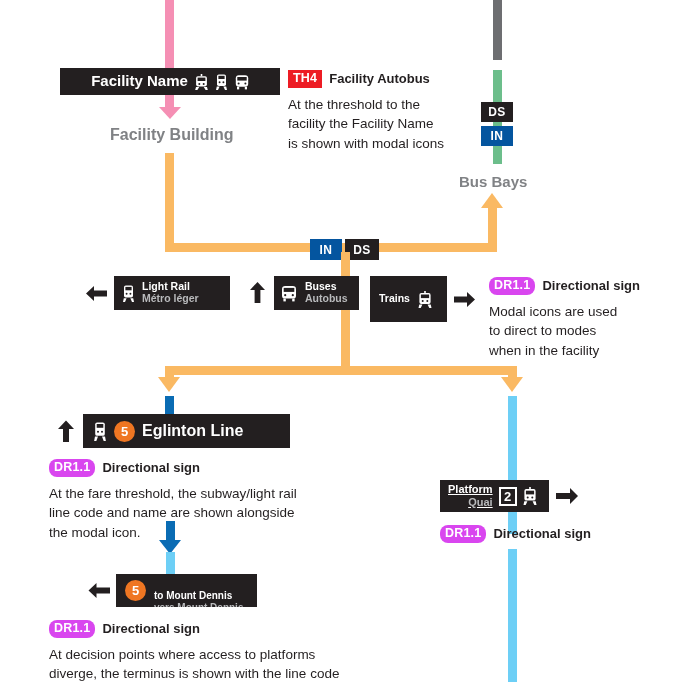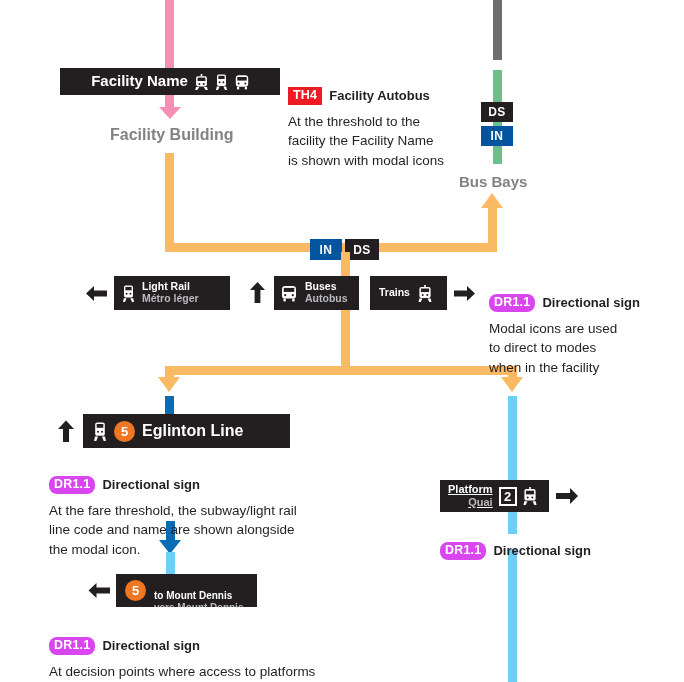--- a/index.html
+++ b/index.html
@@ -79,21 +79,21 @@
     font-size: 12px;
     letter-spacing: .4px;
     display: flex;
     align-items: center;
     justify-content: center;
   }
   .badge-in { background: #04559f; }
   .badge-ds { background: #231f20; }
 
   
-  .anno { position: absolute; margin-top: 17px; }
+  .anno { position: absolute; }
   .anno-head { display: flex; align-items: center; gap: 7px; }
   .anno-tag {
     color: #ffffff;
     font-weight: bold;
     font-size: 12.5px;
     padding: 2px 5px 3px 5px;
     line-height: 1;
     letter-spacing: .2px;
   }
   .tag-red { background: #ed1c24; }
@@ -261,21 +261,21 @@
           <rect x="11.2" y="13.6" width="2.4" height="2.8"></rect>
         </svg>
       </span>
       <span class="sign-text" style="font-size:10.5px;">
         <span>Buses</span>
         <span class="sub">Autobus</span>
       </span>
     </div>
   </div>
 
-  <div class="sign" style="left:370px; top:276px; width:110px; height:34px;">
+  <div class="sign" style="left:370px; top:276px; width:110px; height:46px;">
     <div class="sign-body" style="gap:8px; padding:0 9px;">
       <span class="sign-text" style="font-size:10.5px;">Trains</span>
       <span class="ico">
         <svg width="14" height="17" viewBox="0 0 14 17" fill="#fff">
           <rect x="6.2" y="0" width="1.6" height="2.0"></rect>
           <rect x="1.4" y="2.0" width="11.2" height="11.0" rx="1.9"></rect>
           <rect x="2.9" y="3.5" width="8.2" height="3.6" fill="#231f20"></rect>
           <circle cx="4.7" cy="10.0" r="1.0" fill="#231f20"></circle>
           <circle cx="9.3" cy="10.0" r="1.0" fill="#231f20"></circle>
           <polygon points="1.3,13.6 4.4,13.6 2.7,17 0.5,17"></polygon>

